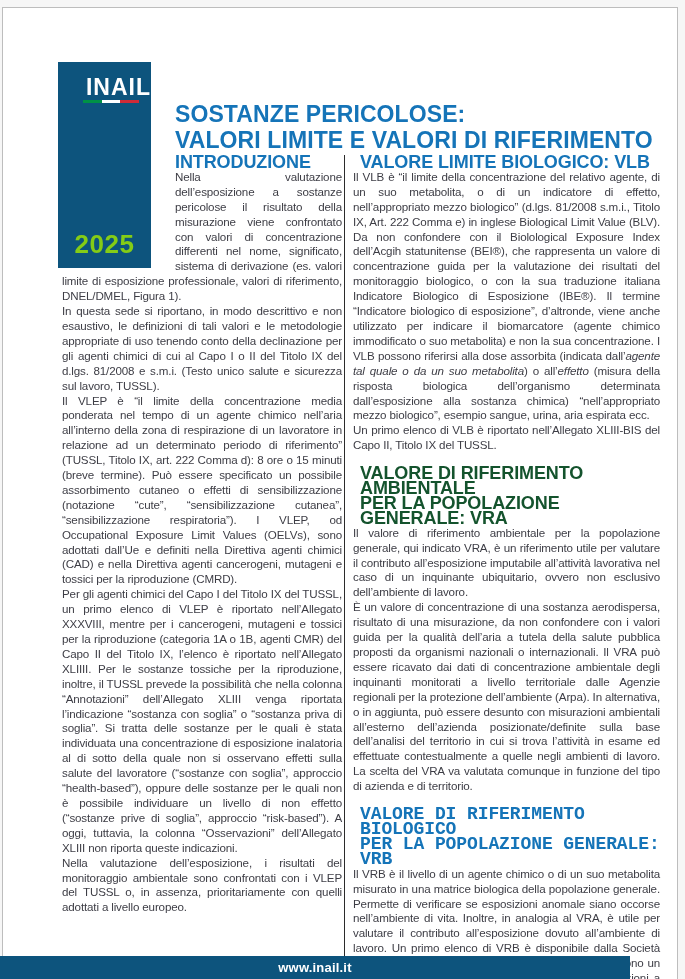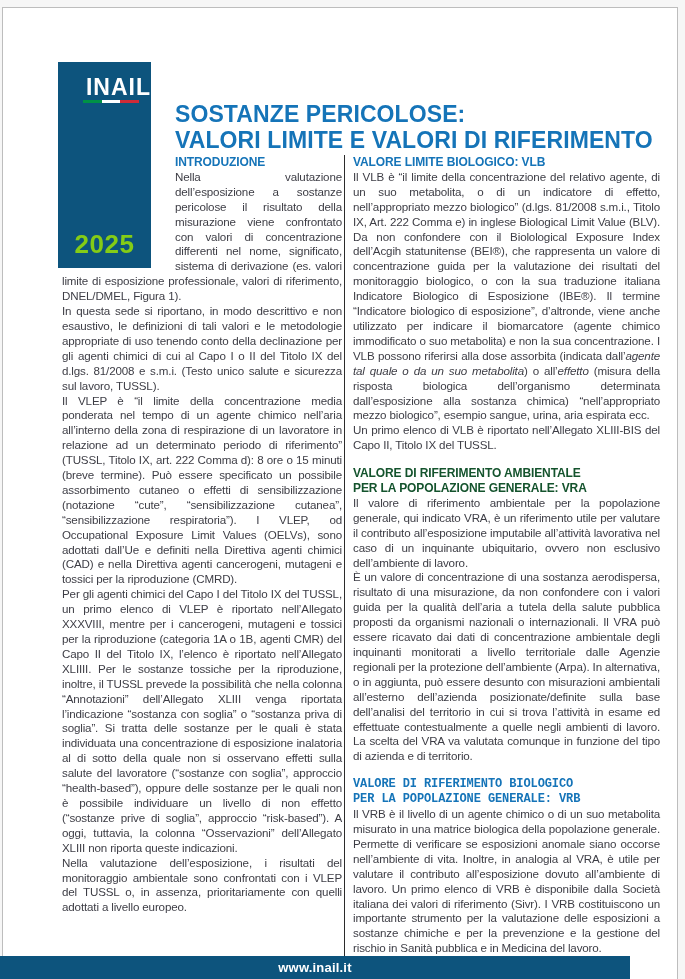--- a/index.html
+++ b/index.html
@@ -43,21 +43,21 @@
     color:#3d3d45; font-size:11.6px; line-height:14.9px;
     letter-spacing:-0.15px; text-align:justify;
     hyphens:auto; -webkit-hyphens:auto;
   }
   .col-left  { left:62px;  width:280px; }
   .col-right { left:353px; width:307px; }
   .float-spacer { float:left; width:113px; height:112px; }
   .para { margin:0; }
   .para em { font-style:italic; }
   .sec-heading {
-    margin:13px 0 0 0; color:#1574b8; font-weight:bold; font-size:12px;
+    margin:13px 0 0 7px; color:#1574b8; font-weight:bold; font-size:18px;
     line-height:14.9px; text-align:left; white-space:pre-line; letter-spacing:-0.1px;
   }
   .sec-heading.first { margin-top:0; }
   .divider {
     position:absolute; left:344px; top:155px; width:1px; height:801px;
     background:#2b2b2b;
   }
   
   .footer-bar {
     position:absolute; left:0; top:956px; width:630px; height:23px;

